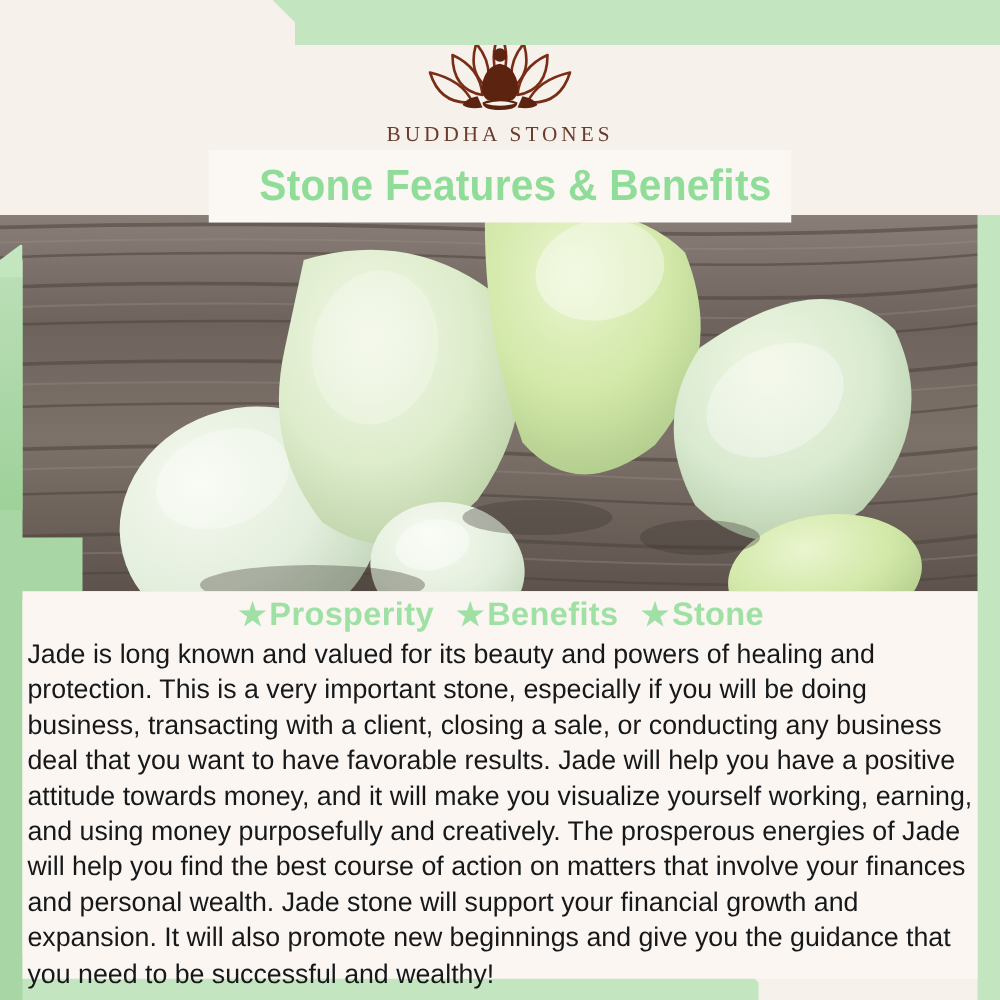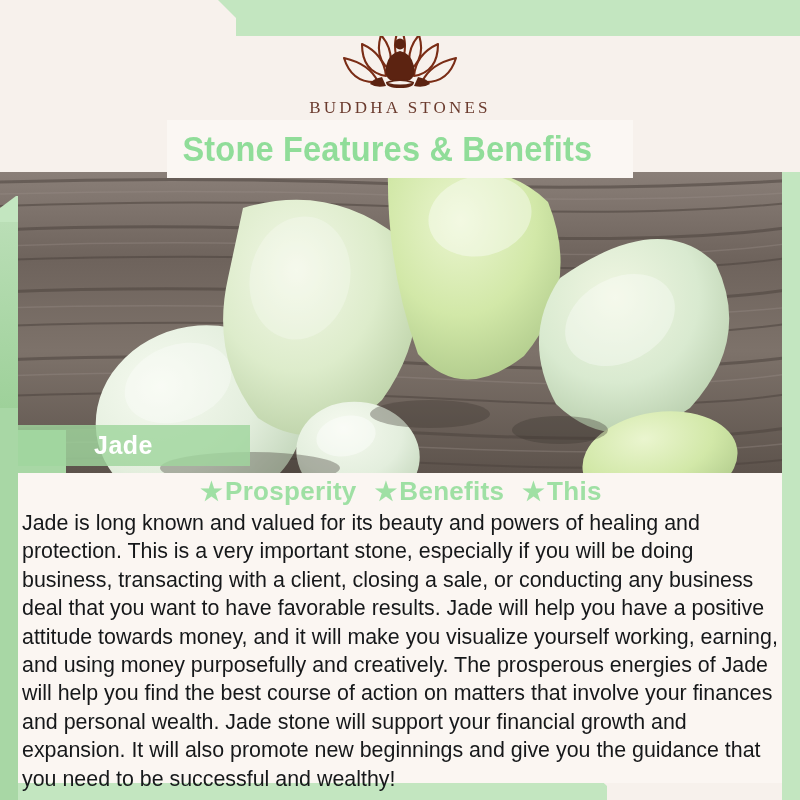--- a/index.html
+++ b/index.html
@@ -103,21 +103,21 @@
   }
 
   
   .title-plaque {
     position: absolute;
     left: 167px; top: 120px;
     width: 466px; height: 58px;
     background: #fbf7f3;
     display: flex;
     align-items: center;
-    justify-content: flex-start;
+    justify-content: flex-end;
     z-index: 8;
   }
   .title-text {
     font-family: "Liberation Sans Narrow", "Liberation Sans", sans-serif;
     font-weight: bold;
     font-size: 35px;
     color: #90dd99;
     letter-spacing: 0.2px;
     transform: scaleX(0.93);
     white-space: nowrap;
@@ -305,24 +305,21 @@
         <path d="M64 61 Q76 57 88 61 Q76 64 64 61 Z" fill="#f7f1ec"></path>
       </svg>
       <div class="logo-text">BUDDHA STONES</div>
     </div>
   </div>
 
   <div class="title-plaque">
     <span class="title-text">Stone Features &amp; Benefits</span>
   </div>
 
-  <div class="jade-banner">
-    <span class="jade-label">Jade</span>
-  </div>
 
   <div class="content">
     <div class="keywords">
-      <span class="star">★</span><span class="kw">Prosperity</span><span class="star">★</span><span class="kw">Benefits</span><span class="star">★</span><span class="kw">This</span>
+      <span class="star">★</span><span class="kw">Prosperity</span><span class="star">★</span><span class="kw">Benefits</span><span class="star">★</span><span class="kw">Stone</span>
     </div>
     <div class="body-text">Jade is long known and valued for its beauty and powers of healing and protection. This is a very important stone, especially if you will be doing business, transacting with a client, closing a sale, or conducting any business deal that you want to have favorable results. Jade will help you have a positive attitude towards money, and it will make you visualize yourself working, earning, and using money purposefully and creatively. The prosperous energies of Jade will help you find the best course of action on matters that involve your finances and personal wealth. Jade stone will support your financial growth and expansion. It will also promote new beginnings and give you the guidance that you need to be successful and wealthy!</div>
   </div>
 
 </div>
 
 </body></html>

